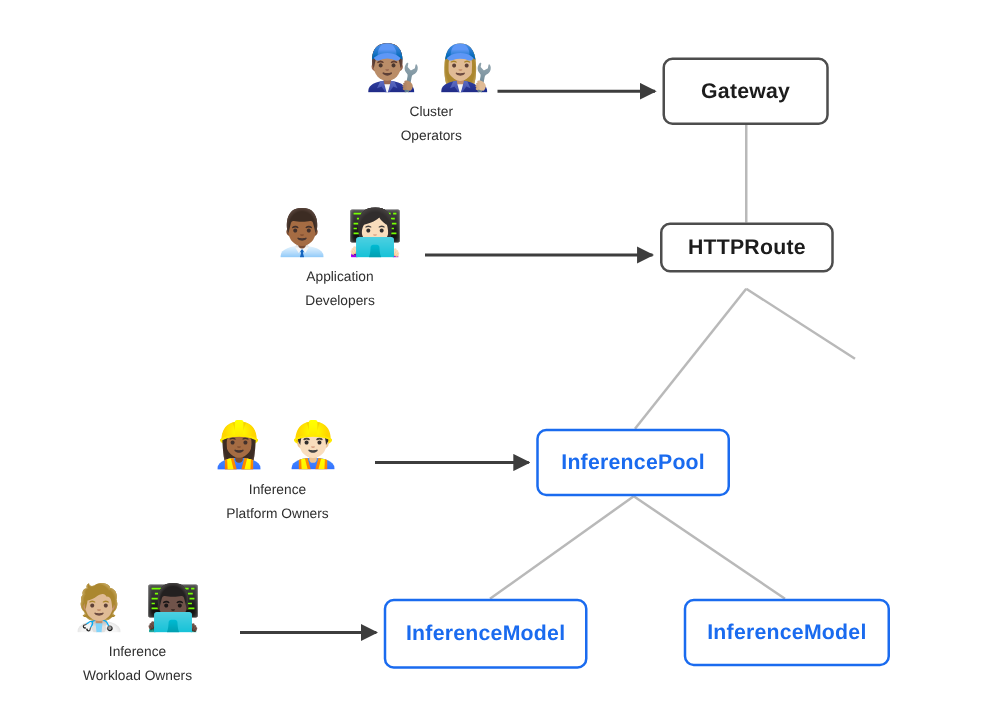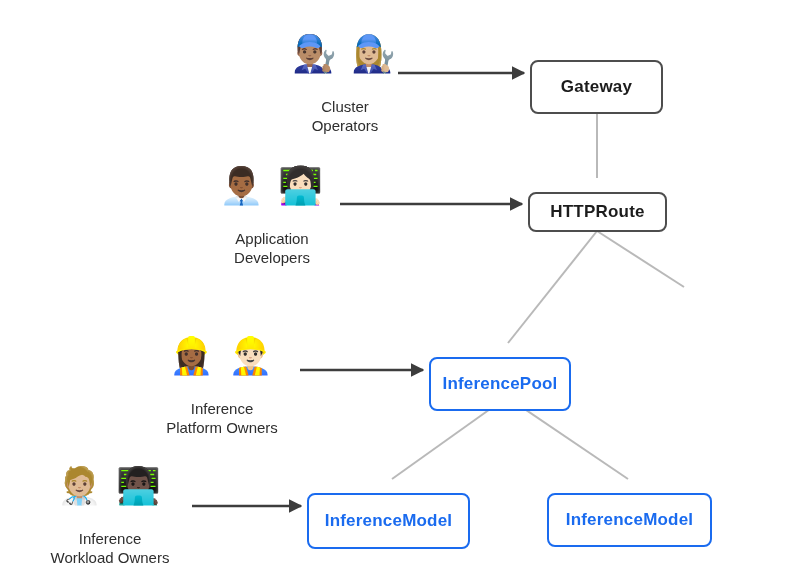--- a/index.html
+++ b/index.html
@@ -23,41 +23,40 @@
     justify-content: center;
     background: #ffffff;
     border: 2px solid #4d4d4d;
     border-radius: 8px;
     box-sizing: border-box;
     font-weight: bold;
     font-size: 17px;
     color: #1c1c1c;
     letter-spacing: 0.2px;
     white-space: nowrap;
-    margin-top: 14px;
   }
   .node.inference {
     border-color: #1a6bef;
     color: #1a6bef;
   }
   .persona {
     position: absolute;
     width: 220px;
     transform: translateX(-50%);
     text-align: center;
   }
   .persona-emojis {
     font-size: 36px;
     line-height: 48px;
     white-space: nowrap;
     letter-spacing: 2px;
   }
   .persona-label {
-    margin-top: 19px;
-    font-size: 15px;
+    margin-top: 3px;
+    font-size: 11px;
     line-height: 19px;
     color: #2e2e2e;
   }
   .persona-label span { display: block; }
 </style>
 </head>
 <body>
 
 <div class="canvas">
 
@@ -114,21 +113,21 @@
 
   <div class="node" style="left:530px; top:46px; width:133px; height:54px;">
     <span>Gateway</span>
   </div>
 
   <div class="node" style="left:528px; top:178px; width:139px; height:40px;">
     <span>HTTPRoute</span>
   </div>
 
 
-  <div class="node inference" style="left:429px; top:343px; width:142px; height:54px;justify-content:center;">
+  <div class="node inference" style="left:429px; top:343px; width:155px; height:54px;justify-content:center;">
     <span>InferencePool</span>
   </div>
 
   <div class="node inference" style="left:307px; top:479px; width:163px; height:56px;">
     <span>InferenceModel</span>
   </div>
 
   <div class="node inference" style="left:547px; top:479px; width:165px; height:54px;">
     <span>InferenceModel</span>
   </div>

